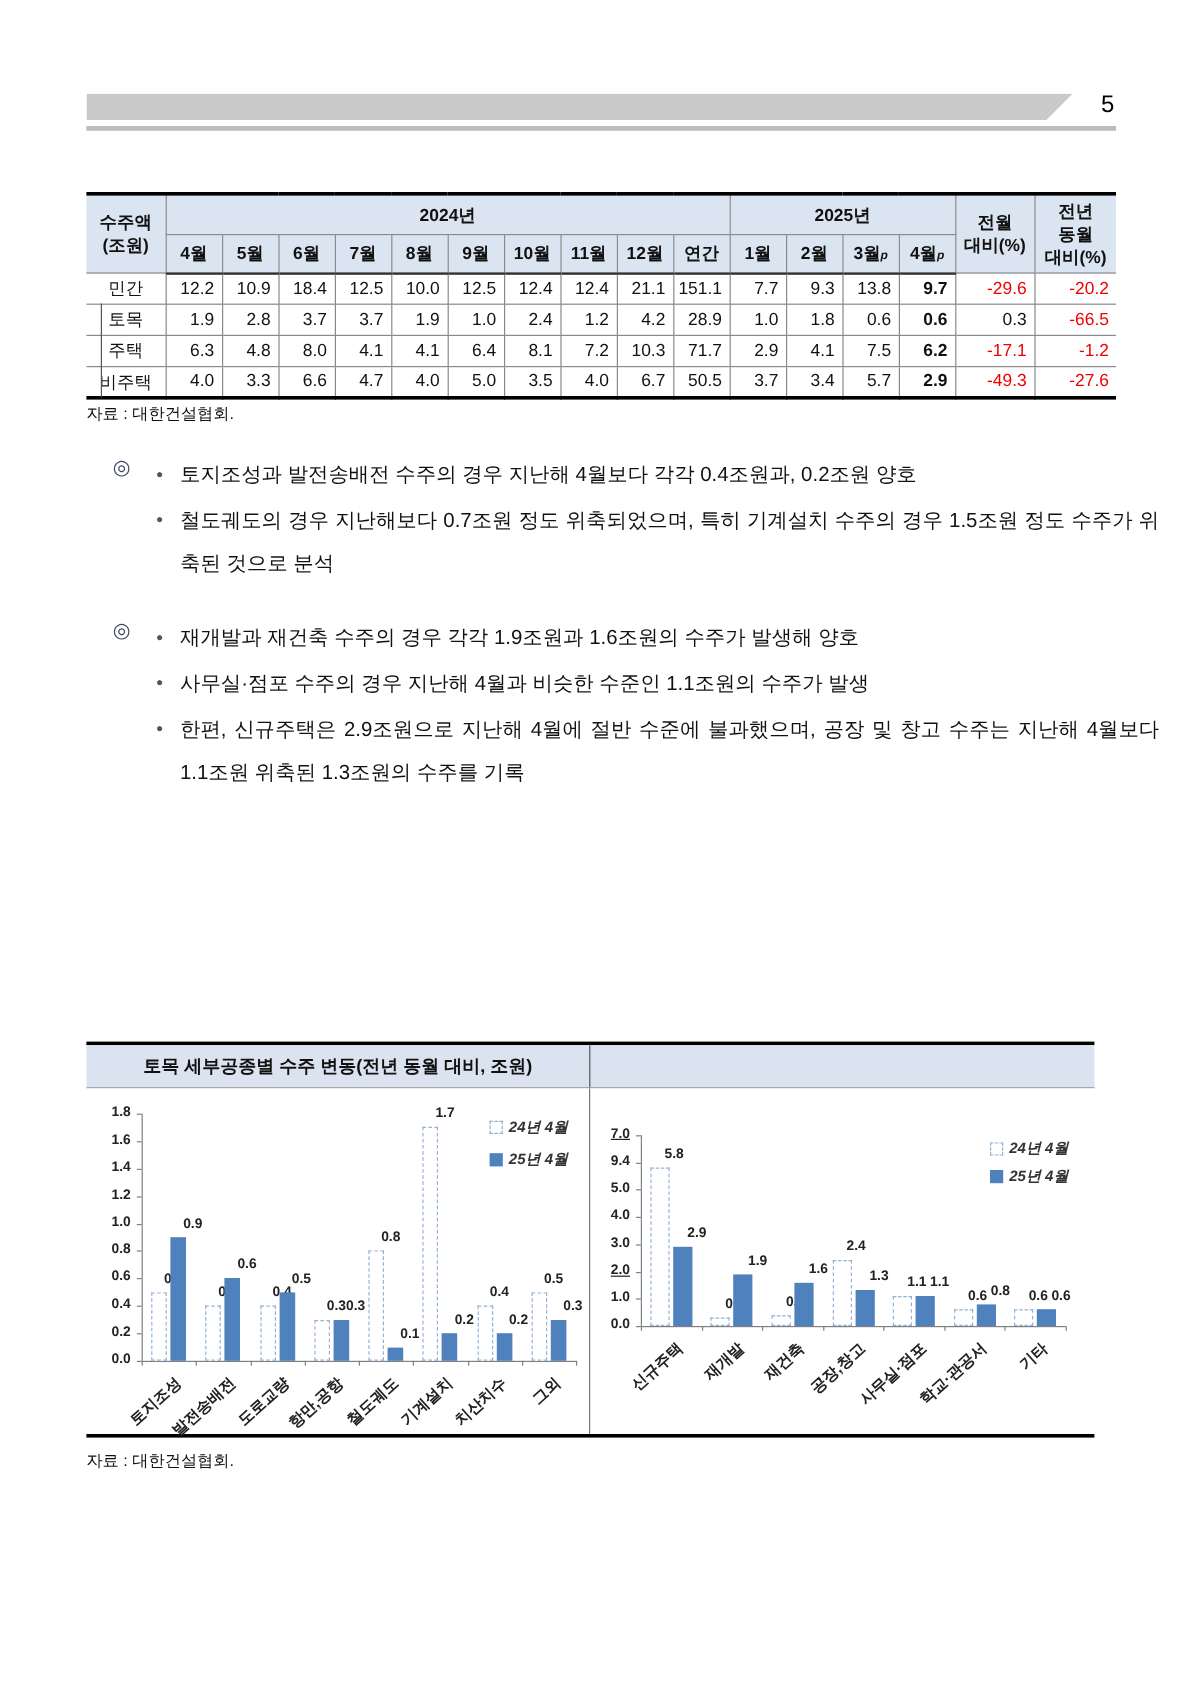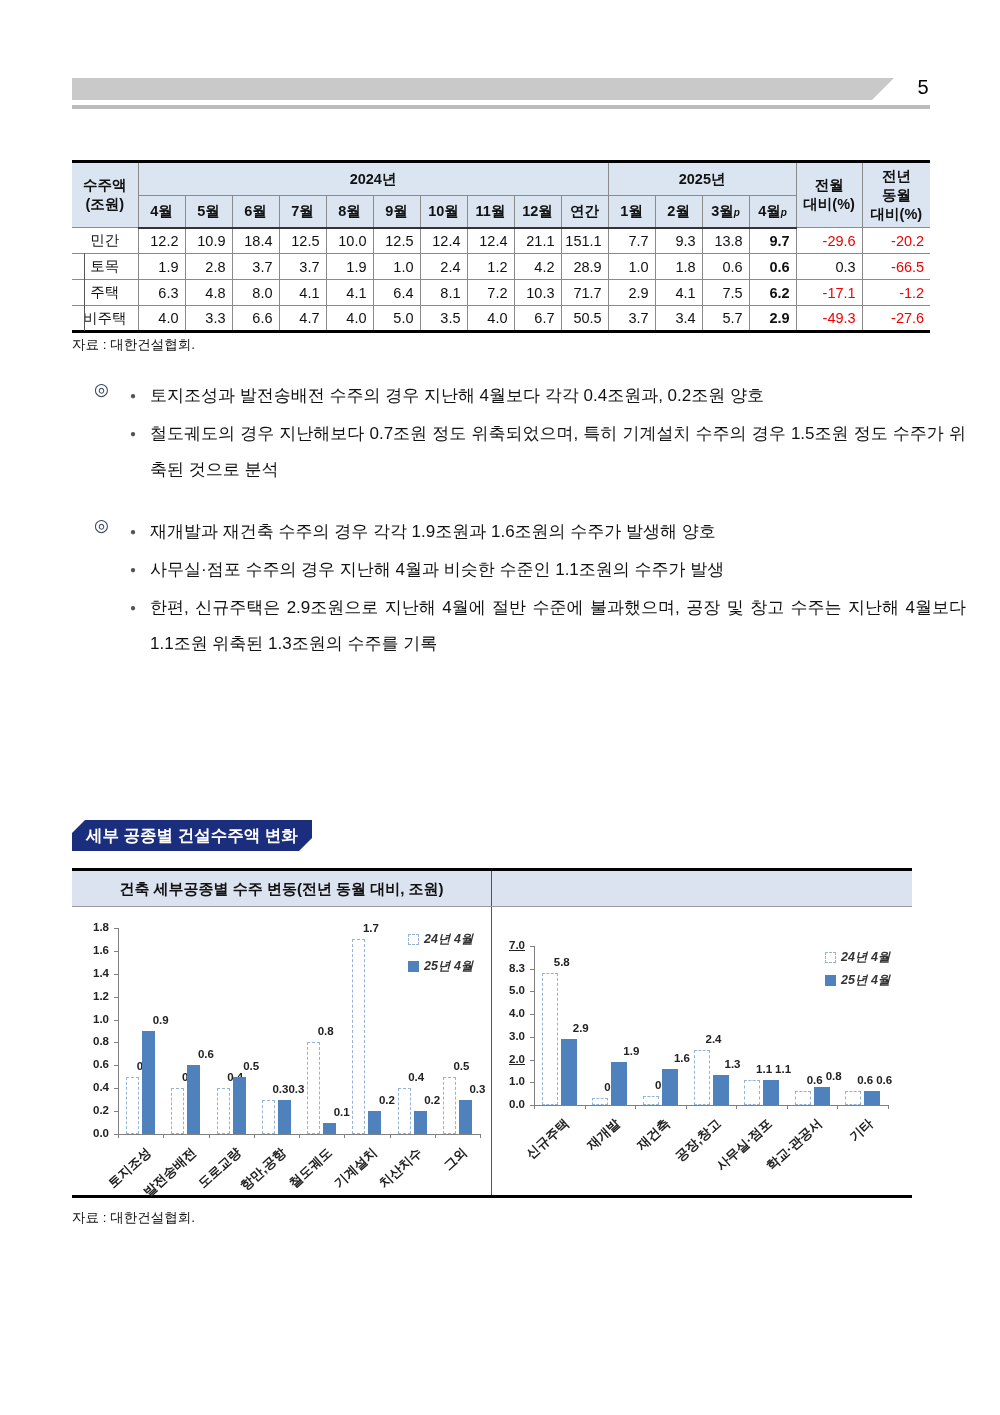--- a/index.html
+++ b/index.html
@@ -242,25 +242,24 @@
             <div class="bullet-text">사무실·점포 수주의 경우 지난해 4월과 비슷한 수준인 1.1조원의 수주가 발생</div>
           </div>
           <div class="bullet">
             <div class="bullet-marker">●</div>
             <div class="bullet-text">한편, 신규주택은 2.9조원으로 지난해 4월에 절반 수준에 불과했으며, 공장 및 창고 수주는 지난해 4월보다 1.1조원 위축된 1.3조원의 수주를 기록</div>
           </div>
         </div>
       </div>
     </div>
 
-  <div class="badge">세부 공종별 건설수주액 변화</div>
 
   <div class="chart-box">
     <div class="chart-band">
-      <div class="band-cell">건축 세부공종별 수주 변동(전년 동월 대비, 조원)</div>
+      <div class="band-cell">토목 세부공종별 수주 변동(전년 동월 대비, 조원)</div>
     </div>
     <div class="panels">
       <div class="panel left" id="chart-0">
           <div class="yaxis" style="left: 46px; top: 21px; width: 1px; height: 206px;"></div>
           <div class="xaxis" style="left: 46px; top: 227px; width: 362px; height: 1px;"></div>
           <div class="ytick" style="left: 42px; top: 227px;"></div>
           <div class="yticklbl" style="left: 0px; top: 220px; width: 37px;">0.0</div>
           <div class="ytick" style="left: 42px; top: 204.111px;"></div>
           <div class="yticklbl" style="left: 0px; top: 197.111px; width: 37px;">0.2</div>
           <div class="ytick" style="left: 42px; top: 181.222px;"></div>
@@ -348,21 +347,21 @@
           <div class="yticklbl" style="left: 0px; top: 168.286px; width: 33px;">1.0</div>
           <div class="ytick" style="left: 38px; top: 152.571px;"></div>
           <div class="yticklbl" style="left: 0px; top: 145.571px; width: 33px; text-decoration: underline;">2.0</div>
           <div class="ytick" style="left: 38px; top: 129.857px;"></div>
           <div class="yticklbl" style="left: 0px; top: 122.857px; width: 33px;">3.0</div>
           <div class="ytick" style="left: 38px; top: 107.143px;"></div>
           <div class="yticklbl" style="left: 0px; top: 100.143px; width: 33px;">4.0</div>
           <div class="ytick" style="left: 38px; top: 84.4286px;"></div>
           <div class="yticklbl" style="left: 0px; top: 77.4286px; width: 33px;">5.0</div>
           <div class="ytick" style="left: 38px; top: 61.7143px;"></div>
-          <div class="yticklbl" style="left: 0px; top: 54.7143px; width: 33px;">8.3</div>
+          <div class="yticklbl" style="left: 0px; top: 54.7143px; width: 33px;">9.4</div>
           <div class="ytick" style="left: 38px; top: 39px;"></div>
           <div class="yticklbl" style="left: 0px; top: 32px; width: 33px; text-decoration: underline;">7.0</div>
           <div class="xtick" style="left: 42px; top: 198px;"></div>
           <div class="xtick" style="left: 92.5714px; top: 198px;"></div>
           <div class="xtick" style="left: 143.143px; top: 198px;"></div>
           <div class="xtick" style="left: 193.714px; top: 198px;"></div>
           <div class="xtick" style="left: 244.286px; top: 198px;"></div>
           <div class="xtick" style="left: 294.857px; top: 198px;"></div>
           <div class="xtick" style="left: 345.429px; top: 198px;"></div>
           <div class="xtick" style="left: 396px; top: 198px;"></div>

